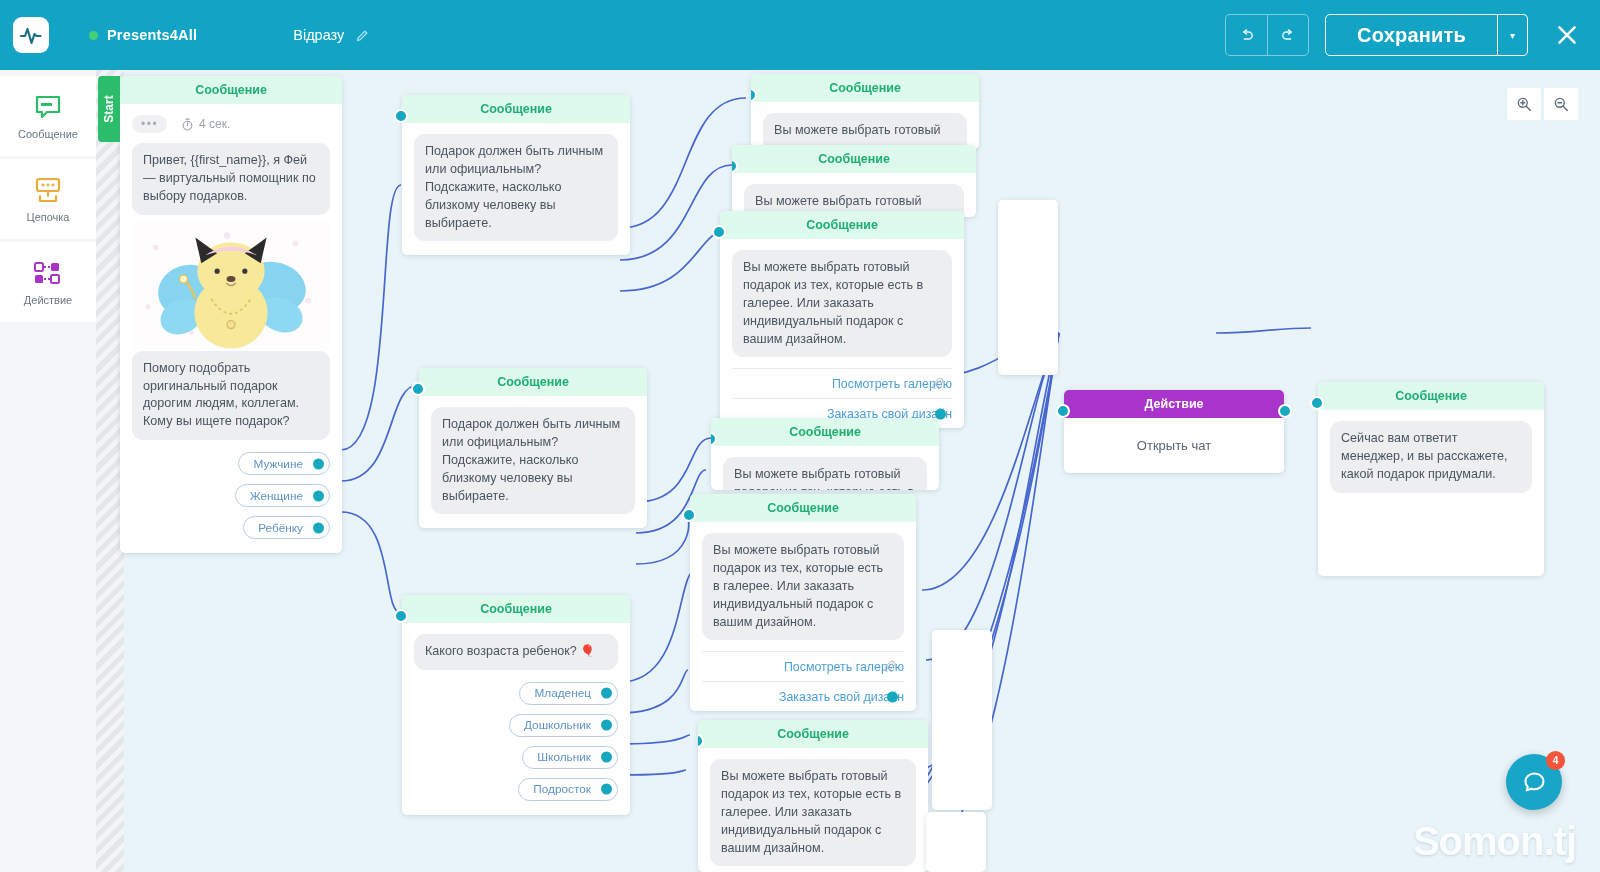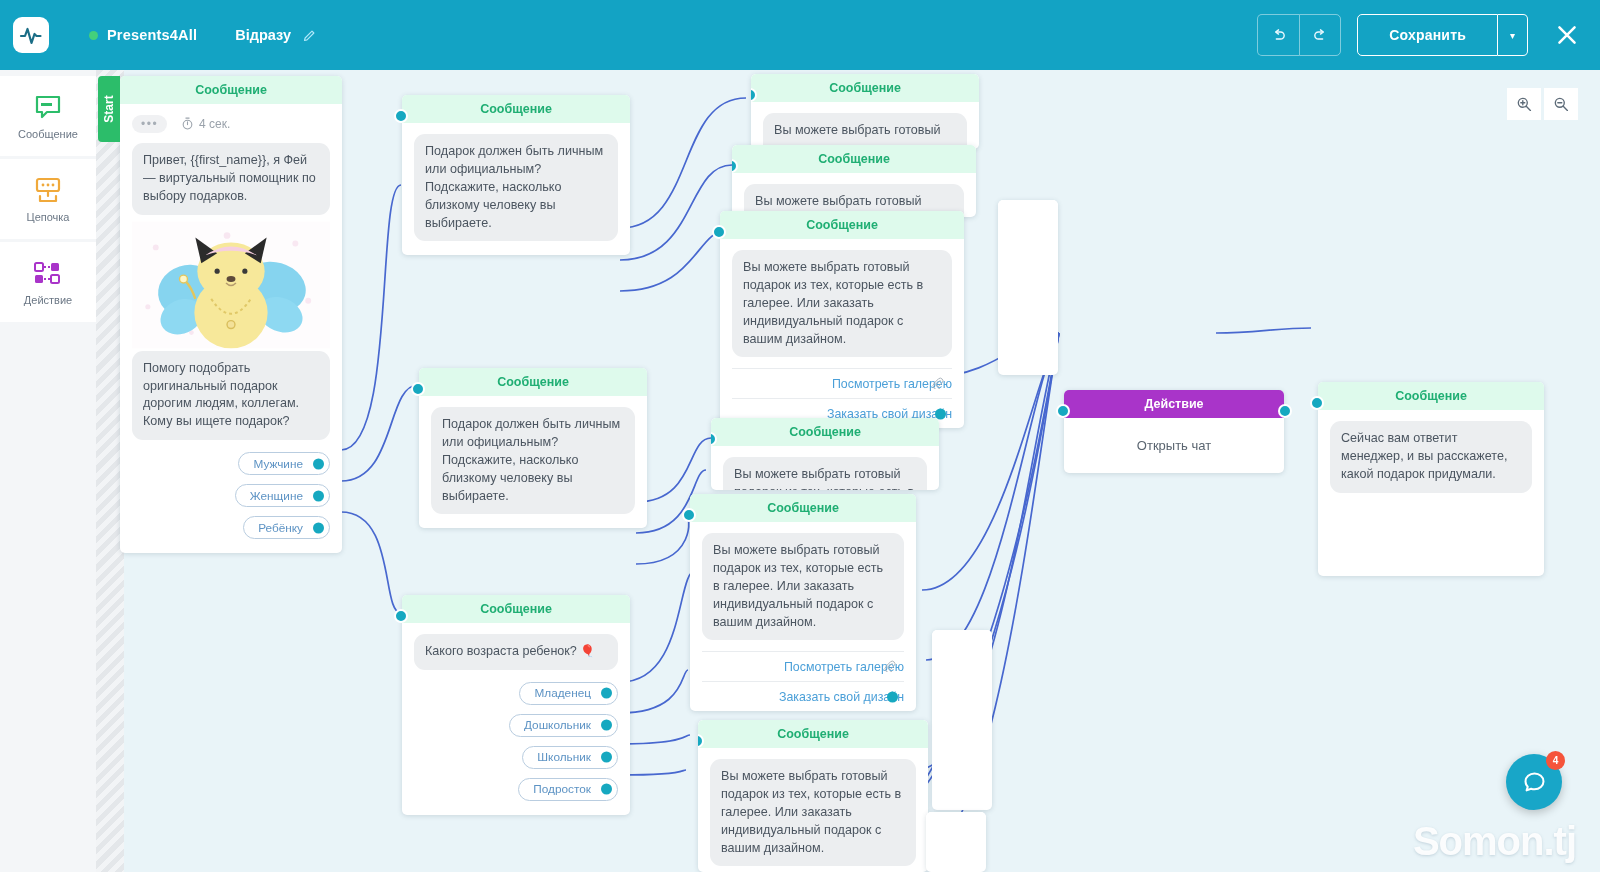--- a/index.html
+++ b/index.html
@@ -20,38 +20,38 @@
     width:36px; height:36px; background:#fff; border-radius:9px;
     margin-left:13px; display:flex; align-items:center; justify-content:center;
   }
   .logo-box svg { width:24px; height:24px; }
   .brand {
     margin-left:40px; display:flex; align-items:center; gap:9px;
     color:#fff; font-size:14.5px; font-weight:bold; letter-spacing:.2px;
   }
   .dot-online { width:9px; height:9px; border-radius:50%; background:#44d07b; }
   .flow-name {
-    margin-left:38px; display:flex; align-items:center; gap:11px;
-    color:#fff; font-size:14.5px; font-weight:bold;
+    margin-left:96px; display:flex; align-items:center; gap:11px;
+    color:#fff; font-size:14.5px; font-weight:normal;
   }
   .pencil { width:15px; height:15px; opacity:.92; }
   .topbar-right {
     margin-left:auto; display:flex; align-items:center; gap:0; padding-right:16px;
   }
   .icon-btn {
     width:42px; height:42px; border:1px solid rgba(255,255,255,.45);
     display:flex; align-items:center; justify-content:center;
     color:#eaf9ff;
   }
   .icon-btn.left { border-radius:5px 0 0 5px; border-right:none; }
   .icon-btn.right { border-radius:0 5px 5px 0; }
   .save-group { display:flex; margin-left:16px; }
   .save-btn {
     height:42px; padding:0 31px; border:1.6px solid #fff; border-radius:5px 0 0 5px;
-    background:transparent; color:#fff; font-size:14px; font-weight:bold;
+    background:transparent; color:#fff; font-size:20px; font-weight:bold;
     font-family:inherit; display:flex; align-items:center; letter-spacing:.2px;
   }
   .save-caret {
     width:30px; height:42px; border:1.6px solid #fff; border-left:none;
     border-radius:0 5px 5px 0; background:transparent; color:#fff;
     display:flex; align-items:center; justify-content:center; font-size:10px;
   }
   .close-x {
     margin-left:22px; width:34px; height:34px; display:flex;
     align-items:center; justify-content:center; color:#fff;
@@ -106,21 +106,21 @@
   }
   .bubble {
     background:#eceef0; border-radius:11px; padding:9px 11px;
     font-size:12.6px; line-height:1.42; color:#4b5560;
   }
   .meta-row { display:flex; align-items:center; gap:14px; margin-bottom:10px; }
   .meta-dots {
     background:#f0f1f3; border-radius:10px; padding:3px 9px;
     color:#a7aeb6; font-size:12px; letter-spacing:1.5px; line-height:1;
   }
-  .meta-time { display:flex; align-items:flex-start; gap:5px; color:#9aa2ab; font-size:12px; }
+  .meta-time { display:flex; align-items:flex-end; gap:5px; color:#9aa2ab; font-size:12px; }
   .fairy { width:100%; height:128px; display:block; margin:6px 0 2px; }
   .replies { margin-top:12px; display:flex; flex-direction:column; align-items:flex-end; gap:9px; }
   .reply {
     position:relative; display:inline-flex; align-items:center;
     border:1px solid #b9cde0; border-radius:13px; background:#fff;
     height:23px; padding:0 26px 0 14px; font-size:11.8px; color:#5d93c4;
     white-space:nowrap;
   }
   .reply .port {
     position:absolute; right:5px; top:50%; transform:translateY(-50%);

